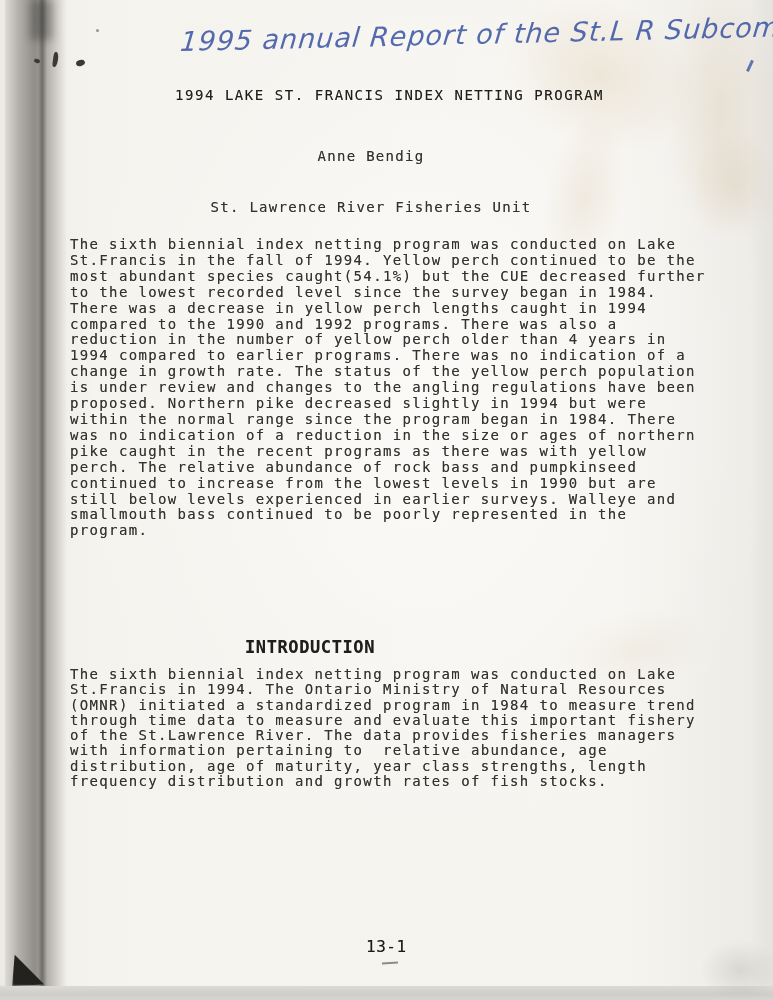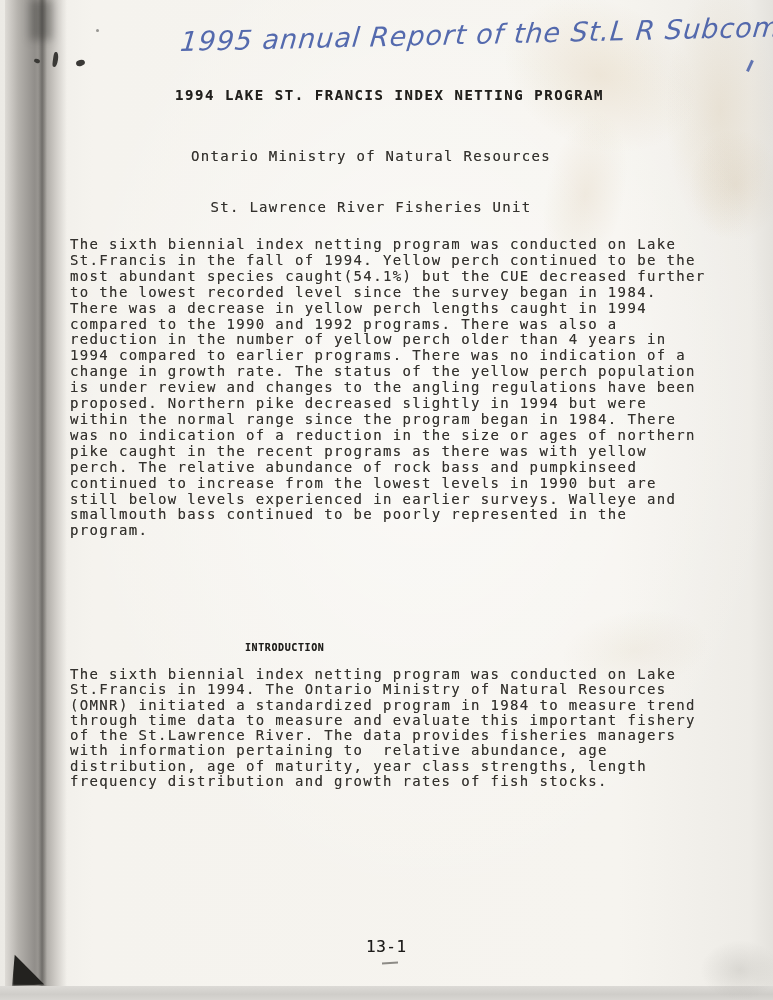--- a/index.html
+++ b/index.html
@@ -52,25 +52,25 @@
     opacity:.88;
   }
   .hand-tick{
     position:absolute;left:748px;top:62px;width:10px;height:12px;
     border-left:3px solid;border-bottom:0;transform:rotate(25deg);opacity:.8;
   }
   
   .typed{position:absolute;white-space:pre;color:#34322e;
     font-size:14px;line-height:15.9px;letter-spacing:1.35px;
     text-shadow:0 0 .5px rgba(52,50,46,.55);}
-  .doc-title{top:88px;left:175px;font-weight:bold;color:#201f1c;font-size:14px;letter-spacing:1.55px;}
+  .doc-title{top:88px;left:175px;font-weight:normal;color:#201f1c;font-size:14px;letter-spacing:1.55px;}
   .byline{top:118px;left:56px;width:630px;text-align:center;line-height:15.5px;letter-spacing:1.3px;}
   .byline .grp2{margin-top:4px;}
   .abstract{top:237px;left:70px;}
-  .section-heading{top:640px;left:245px;font-weight:bold;color:#1f1e1b;font-size:10px;letter-spacing:.6px;}
+  .section-heading{top:640px;left:245px;font-weight:bold;color:#1f1e1b;font-size:17px;letter-spacing:.6px;}
   .intro-body{top:667px;left:70px;line-height:15.3px;}
   .page-number{top:939px;left:366px;font-weight:normal;color:#1c1b19;font-size:16px;letter-spacing:.5px;}
   .page-number-dash{position:absolute;left:382px;top:962px;width:16px;height:2px;background:#8d8b86;transform:rotate(-3deg);}
 </style>
 </head>
 <body>
 
 <div class="scan">
 
   <div class="edge-band"></div>
@@ -90,21 +90,21 @@
   <div class="stain d"></div>
   <div class="stain e"></div>
   <div class="stain f"></div>
 
   <div class="handwriting" style="color: rgb(62, 87, 165);">1995 annual Report of the St.L R Subcommitte</div>
   <div class="hand-tick" style="border-color: rgb(62, 87, 165);"></div>
 
   <div class="typed doc-title">1994 LAKE ST. FRANCIS INDEX NETTING PROGRAM</div>
 
   <div class="typed byline">
-    <div>Ontario Ministry of Natural Resources</div>
+    <div>Anne Bendig</div>
     <div class="grp2">St. Lawrence River Fisheries Unit</div>
   </div>
 
   <div class="typed abstract">The sixth biennial index netting program was conducted on Lake
 St.Francis in the fall of 1994. Yellow perch continued to be the
 most abundant species caught(54.1%) but the CUE decreased further
 to the lowest recorded level since the survey began in 1984.
 There was a decrease in yellow perch lengths caught in 1994
 compared to the 1990 and 1992 programs. There was also a
 reduction in the number of yellow perch older than 4 years in

